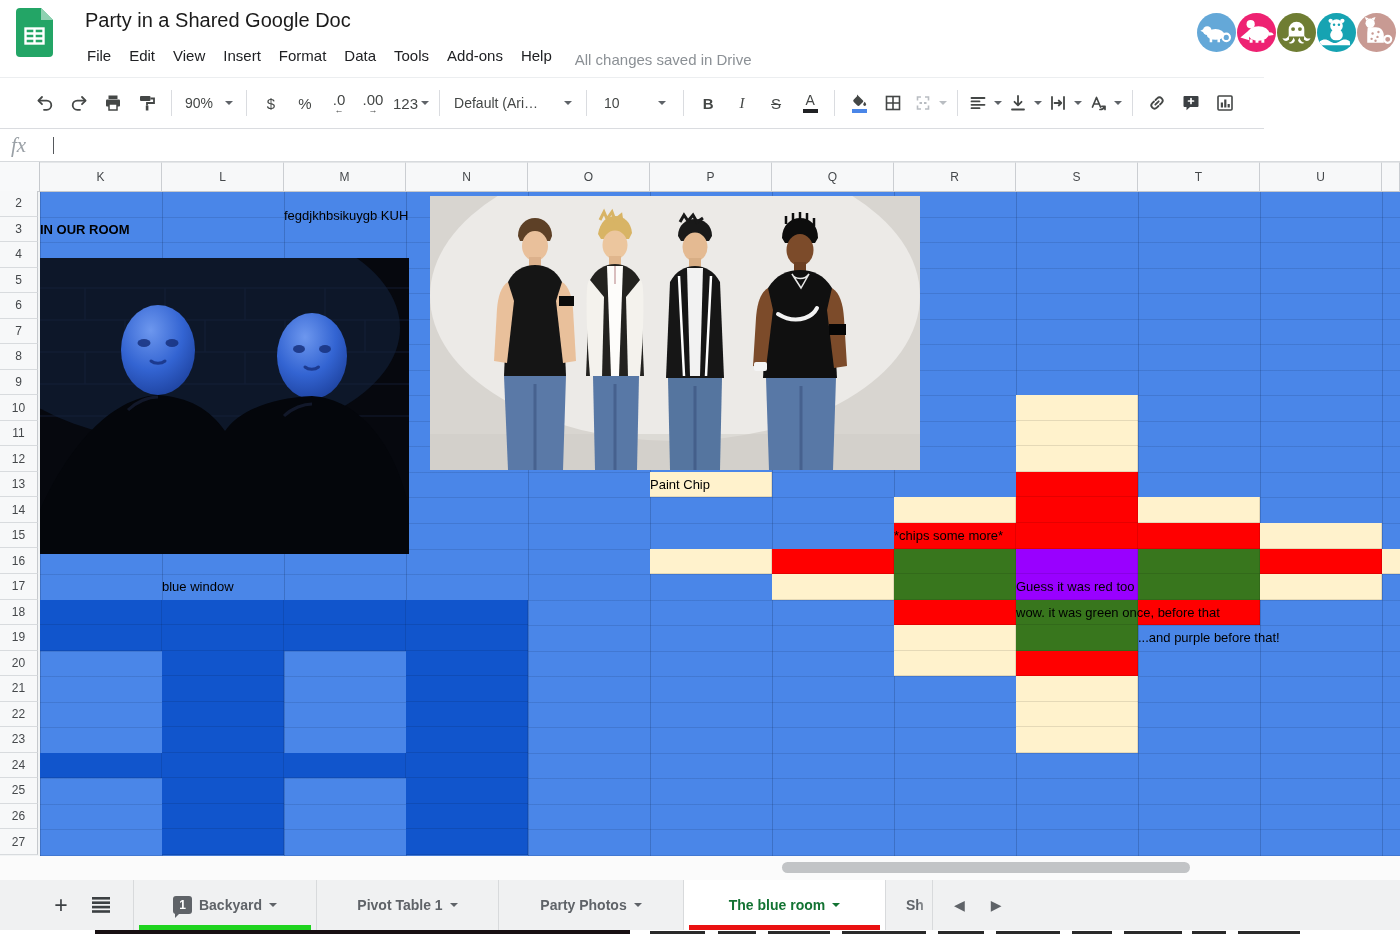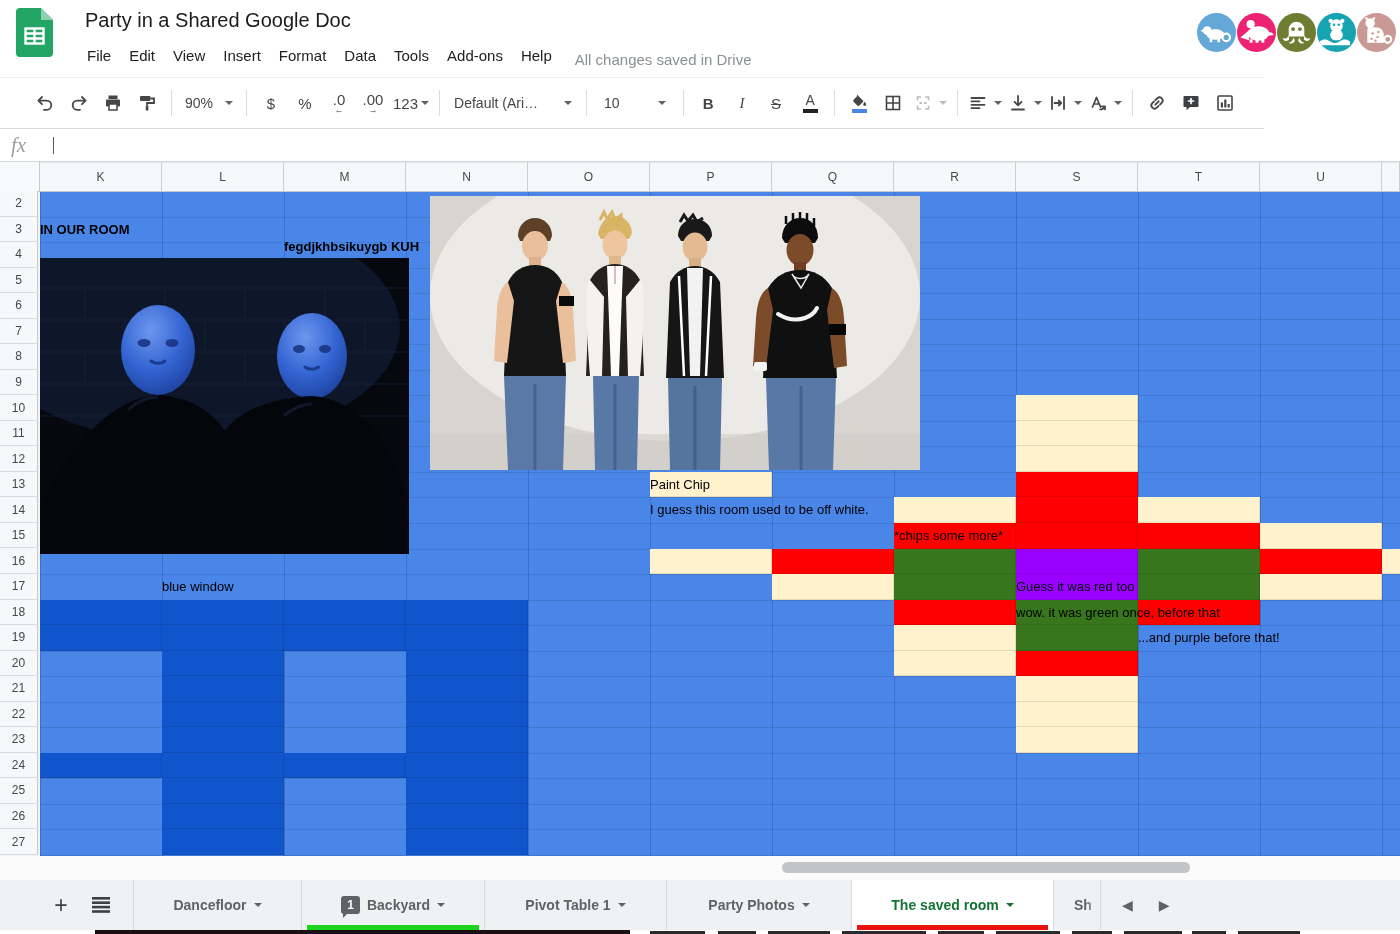--- a/index.html
+++ b/index.html
@@ -405,23 +405,22 @@
       <div class="cell" style="left: 122px; top: 561.836px; background: rgb(17, 85, 204);"></div>
       <div class="cell" style="left: 244px; top: 561.836px; background: rgb(17, 85, 204);"></div>
       <div class="cell" style="left: 366px; top: 561.836px; background: rgb(17, 85, 204);"></div>
       <div class="cell" style="left: 122px; top: 587.374px; background: rgb(17, 85, 204);"></div>
       <div class="cell" style="left: 366px; top: 587.374px; background: rgb(17, 85, 204);"></div>
       <div class="cell" style="left: 122px; top: 612.912px; background: rgb(17, 85, 204);"></div>
       <div class="cell" style="left: 366px; top: 612.912px; background: rgb(17, 85, 204);"></div>
       <div class="cell" style="left: 122px; top: 638.45px; background: rgb(17, 85, 204);"></div>
       <div class="cell" style="left: 366px; top: 638.45px; background: rgb(17, 85, 204);"></div>
       <div class="gtext b" style="left: 0px; top: 25.538px;">IN OUR ROOM</div>
-      <div class="gtext" style="left: 244px; top: 43px; font-weight: bold;">fegdjkhbsikuygb KUH</div>
+      <div class="gtext" style="left: 244px; top: 12px;">fegdjkhbsikuygb KUH</div>
       <div class="gtext" style="left: 610px; top: 280.918px;">Paint Chip</div>
-      <div class="gtext" style="left: 610px; top: 306.456px;">I guess this room used to be off white.</div>
       <div class="gtext" style="left: 854px; top: 331.994px;">*chips some more*</div>
       <div class="gtext" style="left: 976px; top: 383.07px;">Guess it was red too</div>
       <div class="gtext" style="left: 976px; top: 408.608px;">wow. it was green once, before that</div>
       <div class="gtext" style="left: 1098px; top: 434.146px;">...and purple before that!</div>
       <div class="gtext" style="left: 122px; top: 383.07px;">blue window</div>
       <div class="gimg" title="Two Blue Man Group performers with blue heads and black turtlenecks on a dark stage" style="left: 0px; top: 67px; width: 369px; height: 296px;">
         <svg width="369" height="296" viewBox="0 0 369 296">
 <defs>
             <radialGradient id="bmh" cx="40%" cy="28%" r="80%">
               <stop offset="0%" stop-color="#6d97ee"></stop>
@@ -560,40 +559,36 @@
     <svg width="18" height="16" viewBox="0 0 18 16">
         <g fill="#3c4043">
           <rect y="0" width="18" height="2.6"></rect>
           <rect y="4.4" width="18" height="2.6"></rect>
           <rect y="8.8" width="18" height="2.6"></rect>
           <rect y="13.2" width="18" height="2.6"></rect>
         </g>
       </svg>
   </div>
   <div id="tabstrip">
-      <div class="tab" style="width: 168px;">
-        <span>Dancefloor</span>
-        <span class="crt"></span>
-      </div>
       <div class="tab" style="width: 183px;">
         <span class="badge">1</span>
         <span>Backyard</span>
         <span class="crt"></span>
         <div class="tab-underline" style="background: rgb(31, 212, 31);"></div>
       </div>
       <div class="tab" style="width: 182px;">
         <span>Pivot Table 1</span>
         <span class="crt"></span>
       </div>
       <div class="tab" style="width: 185px;">
         <span>Party Photos</span>
         <span class="crt"></span>
       </div>
       <div class="tab active" style="width: 202px;">
-        <span>The saved room</span>
+        <span>The blue room</span>
         <span class="crt"></span>
         <div class="tab-underline" style="background: rgb(234, 17, 17);"></div>
       </div>
       <div class="tab partial" style="width: 48px;">
         <span>Sh</span>
       </div>
     </div>
   <div id="tabnav">
     <span class="navarrow">◀</span>
     <span class="navarrow">▶</span>

